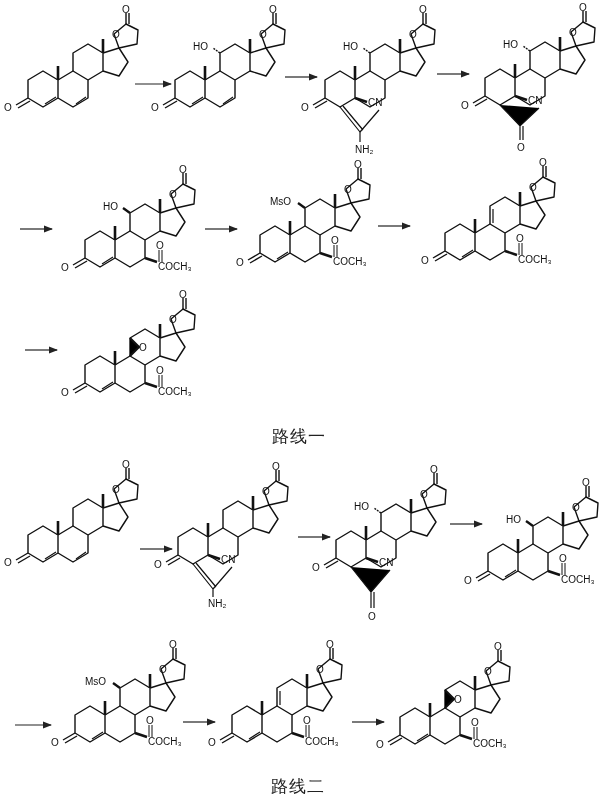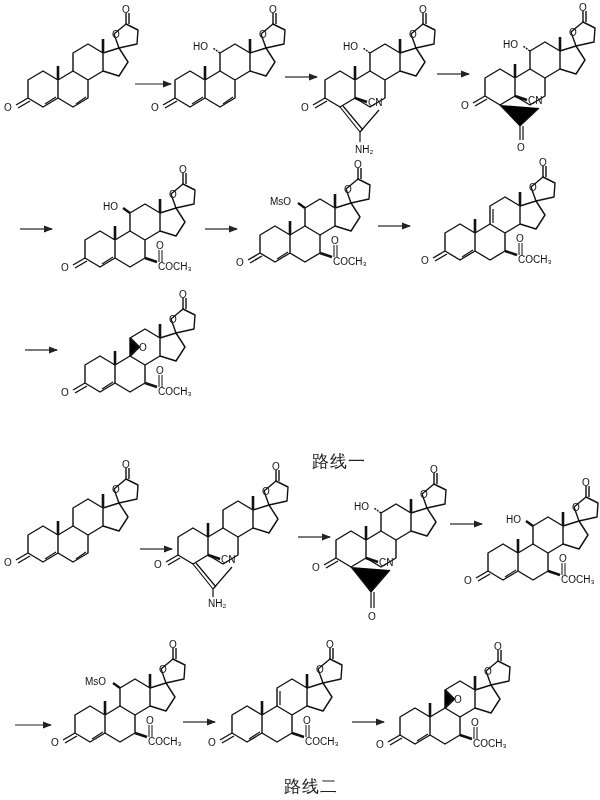--- a/index.html
+++ b/index.html
@@ -169,21 +169,21 @@
     <path d="M70,88 L82,92" stroke="#111" stroke-width="2.6"></path>
     <path d="M84,92 L84,80 M87,92 L87,80" stroke="#111" stroke-width="1"></path>
     <text x="64" y="56">O</text>
     <text x="81" y="79">O</text>
     <text x="83" y="100">COCH₃</text>
     <text x="-14" y="101">O</text>
     <text x="94" y="28">O</text>
     <text x="104" y="3">O</text>
   </svg>
 </div>
-<div class="caption" style="left:272px;top:450px;margin-left:40px;">路线一</div>
+<div class="caption" style="left:272px;top:425px;">路线一</div>
 
 <div class="mol" style="left:8px;top:460px;">
   <svg width="130" height="125" viewBox="-10 -5 130 125">
     <use href="#core"></use>
     <path d="M27,94 L38,87 M58,94 L68,87" stroke="#111" stroke-width="1.2"></path>
     <text x="-14" y="101">O</text>
     <text x="94" y="28">O</text>
     <text x="104" y="3">O</text>
   </svg>
 </div>
@@ -283,13 +283,13 @@
     <path d="M70,88 L82,92" stroke="#111" stroke-width="2.6"></path>
     <path d="M84,92 L84,80 M87,92 L87,80" stroke="#111" stroke-width="1"></path>
     <text x="64" y="56">O</text>
     <text x="81" y="79">O</text>
     <text x="83" y="100">COCH₃</text>
     <text x="-14" y="101">O</text>
     <text x="94" y="28">O</text>
     <text x="104" y="3">O</text>
   </svg>
 </div>
-<div class="caption" style="left:284px;top:775px;">路线二</div>
+<div class="caption" style="left:271px;top:775px;">路线二</div>
 
 </body></html>

